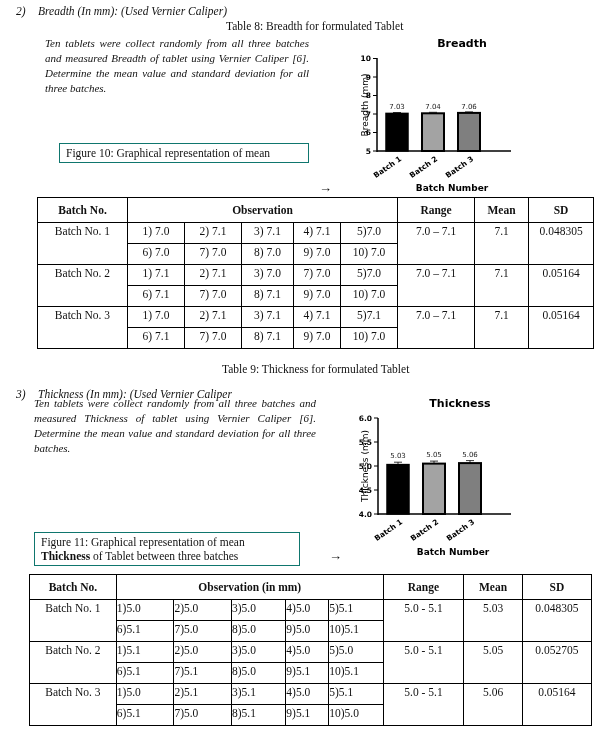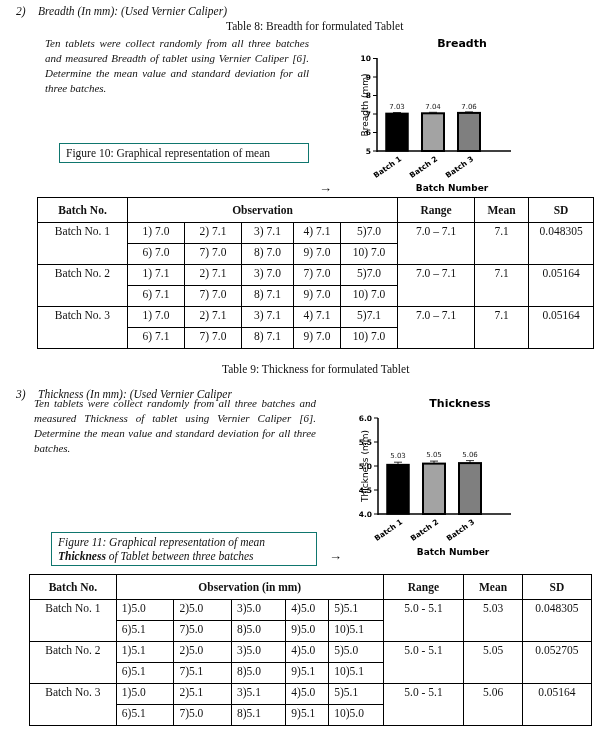--- a/index.html
+++ b/index.html
@@ -9,21 +9,21 @@
   .heading { font-style:italic; font-size:11.5px; white-space:nowrap;margin-left:8px; }
   .heading .num { display:inline-block; width:22px; }
   .caption { font-size:11.5px; white-space:nowrap; }
   .para { font-size:11px; line-height:15px; text-align:justify;font-style:italic; }
   .figbox { border:1px solid #0f766e; padding:2px 4px 2px 6px; font-size:11.5px; line-height:14px; }
   .arrow { font-size:13px; }
   table.data { position:absolute; border-collapse:collapse; table-layout:fixed; font-size:11.5px;border-radius:20px; }
   table.data td, table.data th { border:1px solid #000; padding:0; vertical-align:top; text-align:center; }
   table.data th { font-weight:bold; height:24px; vertical-align:middle; }
   table.data td { height:20px; line-height:17px; }
-  table.t9 td.obs { text-align:left; padding-left:5px; }
+  table.t9 td.obs { text-align:left; }
   .chart-svg text { font-family:"DejaVu Sans", sans-serif; }
 </style>
 </head>
 <body>
 
 <div class="abs heading" style="left:8px; top:5px;">
   <span class="num">2)</span><span>Breadth (In mm): (Used Vernier Caliper)</span>
 </div>
 <div class="abs caption" style="left:226px; top:20px;">Table 8: Breadth for formulated Tablet</div>
 <div class="abs para" style="left:45px; top:36px; width:264px;">Ten tablets were collect randomly from all three batches and measured Breadth of tablet using Vernier Caliper [6]. Determine the mean value and standard deviation for all three batches.</div>
@@ -193,21 +193,21 @@
     <text x="130" y="64.5">5.06</text>
   </g>
   <g font-size="7.5" font-weight="bold" text-anchor="end">
     <text transform="translate(63,131) rotate(-35)">Batch 1</text>
     <text transform="translate(99,131) rotate(-35)">Batch 2</text>
     <text transform="translate(135,131) rotate(-35)">Batch 3</text>
   </g>
   <text x="113" y="163" font-size="9" font-weight="bold" text-anchor="middle">Batch Number</text>
 </svg>
 
-<div class="abs figbox" style="left:51px; top:532px; width:254px;font-style:italic;">
+<div class="abs figbox" style="left:34px; top:532px; width:254px;">
   <div>Figure 11: Graphical representation of  mean</div>
   <div><b>Thickness</b><span> of Tablet  between three batches</span></div>
 </div>
 <div class="abs arrow" style="left:329px; top:548px;">→</div>
 
 <table class="data t9" style="left:29px; top:574px; width:563px;">
   <colgroup>
     <col style="width:83px">
       <col style="width:55px">
       <col style="width:55px">

